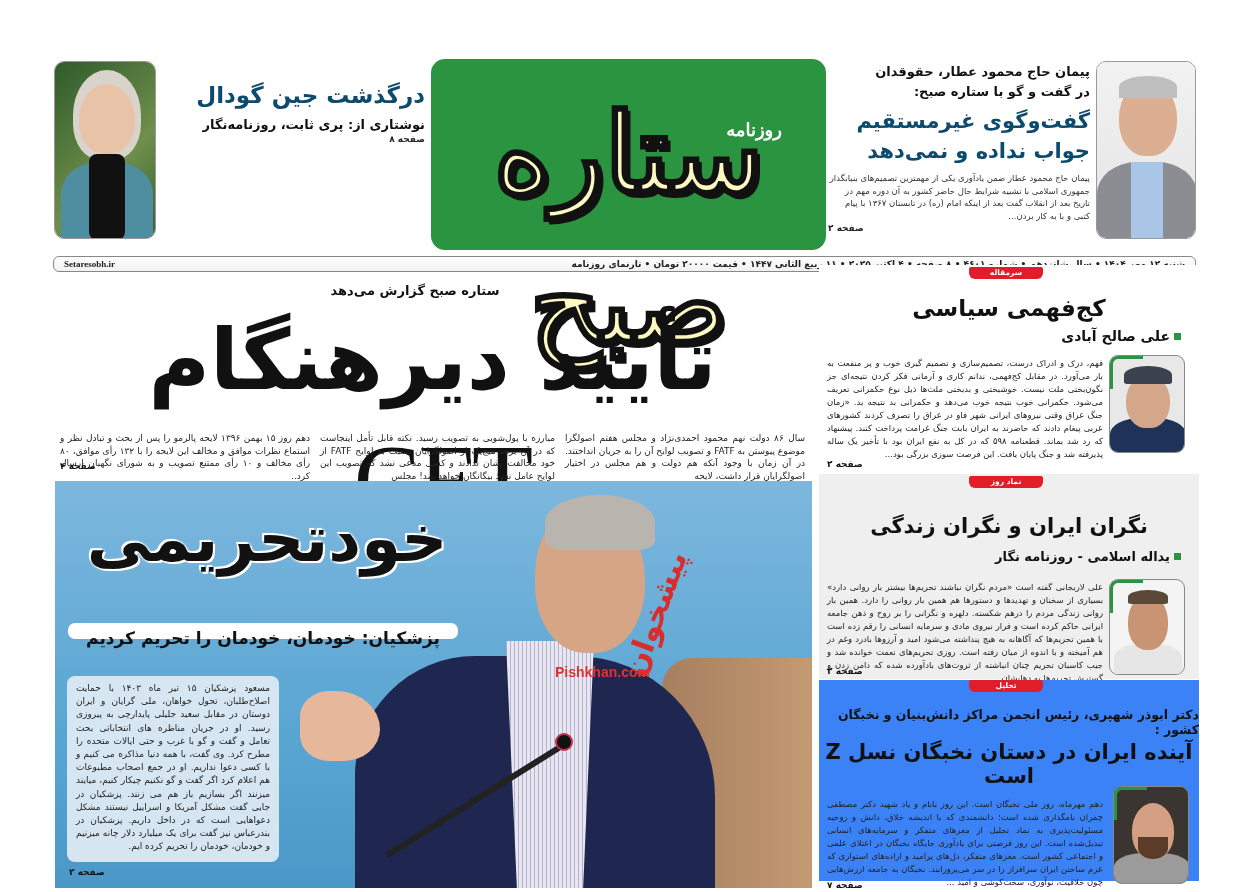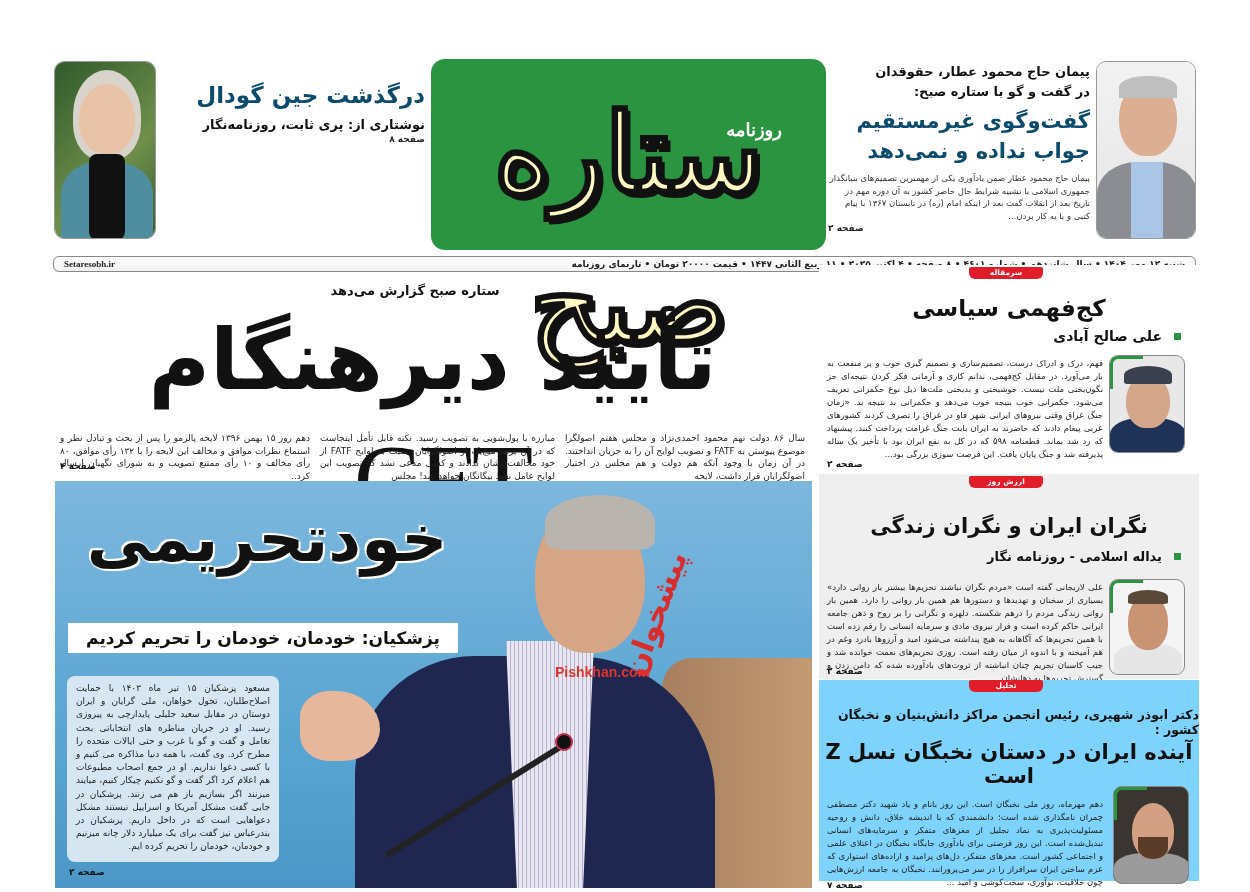--- a/index.html
+++ b/index.html
@@ -60,42 +60,42 @@
   #chair { position:absolute; right: 0; top: 177px; width: 150px; height: 230px; background: linear-gradient(90deg,#a77f5f,#c49a73); border-radius: 30px 0 0 0; }
   #man-jacket { position:absolute; left: 300px; top: 175px; width: 360px; height: 240px; background: #1f2650; border-radius: 120px 140px 0 0; }
   #man-shirt { position:absolute; left: 440px; top: 160px; width: 110px; height: 250px; background: repeating-linear-gradient(90deg,#e8e6f1 0 3px,#b6b2cc 3px 4px); clip-path: polygon(10% 0,90% 0,80% 100%,20% 100%); }
   #man-head { position:absolute; left: 480px; top: 22px; width: 110px; height: 150px; background: #d6a585; border-radius: 48% 52% 45% 45%; }
   #man-hair { position:absolute; left: 490px; top: 14px; width: 110px; height: 55px; background: #b9b4ae; border-radius: 60% 60% 20% 20%; }
   #man-hand { position:absolute; left: 245px; top: 210px; width: 80px; height: 70px; background: #e7b79b; border-radius: 40% 60% 50% 40%; }
   #mic { position:absolute; left: 300px; top: 260px; width: 210px; height: 6px; background: #222; transform: rotate(-32deg); transform-origin: right center; }
   #mic-head { position:absolute; left: 500px; top: 252px; width: 18px; height: 18px; background:#111; border-radius:50%; border:2px solid #c03050; }
 
   #main-title { position: absolute; left: 12px; top: 18px; width: 400px; text-align: center; font-size: 64px; font-weight: bold; color: #111; line-height: 80px; text-shadow: 0 0 3px #fff, 0 0 3px #fff, 2px 2px 0 #fff, -2px -2px 0 #fff; }
-  #main-sub { position: absolute; left: 13px; top: 142px; width: 390px; height: 30px; background: #fff; font-size: 17px; font-weight: bold; line-height: 30px; text-align: center; color: #111; }
+  #main-sub { position: absolute; left: 13px; top: 142px; width: 390px; height: 16px; background: #fff; font-size: 17px; font-weight: bold; line-height: 30px; text-align: center; color: #111; border-radius: 7px; }
   #main-box { position: absolute; left: 12px; top: 195px; width: 212px; height: 186px; background: rgba(225,236,245,0.92); border-radius: 8px; padding: 6px 9px; font-size: 9px; line-height: 13.2px; color: #222; text-align: justify; }
   #main-page { position: absolute; left: 14px; top: 386px; font-size: 9px; font-weight: bold; color: #111; }
   #watermark-fa { position:absolute; left: 535px; top: 115px; color: #d92c2c; font-size: 30px; font-weight: bold; transform: rotate(-70deg); }
   #watermark-en { position:absolute; left: 555px; top: 664px; color: #e0332f; font-size: 14px; font-family: "Liberation Sans", sans-serif; font-weight: bold; direction: ltr; }
 
   
   .rcol-section { position: absolute; left: 819px; width: 380px; }
   .tag { position: absolute; left: 150px; width: 74px; height: 12px; background: #e21d2a; color: #fff; font-size: 7.5px; line-height: 12px; text-align: center; border-radius: 2px 2px 6px 6px; font-weight: bold; }
   .col-title { position: absolute; left: 0; width: 380px; text-align: center; font-weight: bold; color: #111; }
-  .author { position: absolute; right: 18px; font-size: 14px; font-weight: bold; display: flex; align-items: center; gap: 12px; }
+  .author { position: absolute; right: 18px; font-size: 14px; font-weight: bold; display: flex; align-items: center; gap: 4px; }
   .author .sq { display: inline-block; width: 7px; height: 7px; background: #2b9440; }
   .col-body { position: absolute; left: 8px; font-size: 8.5px; line-height: 13px; color: #222; text-align: justify; }
   .col-photo { position: absolute; border: 1px solid #888; border-radius: 9px; overflow: hidden; background: #e8e8e8; }
   .col-photo::before { content: ""; position: absolute; left: -1px; top: -1px; width: 30px; height: 30px; border-top: 4px solid #2b9440; border-left: 4px solid #2b9440; border-radius: 9px 0 0 0; }
   .col-photo .head { position: absolute; border-radius: 50% 50% 45% 45%; }
   .col-photo .body { position: absolute; border-radius: 40% 40% 0 0; }
   .col-page { position: absolute; left: 8px; font-size: 9px; font-weight: bold; }
 
   #sec-editorial { top: 265px; height: 210px; background: #fff; }
   #sec-tafsir { top: 474px; height: 205px; background: #efefef; }
-  #sec-analysis { top: 680px; height: 201px; background: #7dd3fc; }
+  #sec-analysis { top: 680px; height: 201px; background: #3b82f6; }
 </style>
 </head>
 <body>
 
 <div id="goodall-photo" class="photo">
   <div class="bg"></div>
   <div class="hair"></div>
   <div class="head"></div>
   <div class="body"></div>
   <div class="neck"></div>
@@ -170,21 +170,21 @@
   <div class="col-photo" style="left:290px; top:90px; width:76px; height:98px;">
     <div class="body" style="left:0; top:62px; width:76px; height:40px; background:#1f3358;"></div>
     <div class="head" style="left:16px; top:18px; width:44px; height:54px; background:#d5a78a;"></div>
     <div style="position:absolute; left:14px; top:10px; width:48px; height:18px; background:#3c4150; border-radius:50% 50% 10% 10%;"></div>
   </div>
   <div class="col-body" style="top:92px; width:276px;">فهم، درک و ادراک درست، تصمیم‌سازی و تصمیم گیری خوب و پر منفعت به بار می‌آورد. در مقابل کج‌فهمی، ندانم کاری و آرمانی فکر کردن نتیجه‌ای جز نگون‌بختی ملت نیست. خوشبختی و بدبختی ملت‌ها ذیل نوع حکمرانی تعریف می‌شود. حکمرانی خوب نتیجه خوب می‌دهد و حکمرانی بد نتیجه بد. «زمان جنگ عراق وقتی نیروهای ایرانی شهر فاو در عراق را تصرف کردند کشورهای عربی پیغام دادند که حاضرند به ایران بابت جنگ غرامت پرداخت کنند. پیشنهاد که رد شد بماند. قطعنامه ۵۹۸ که در کل به نفع ایران بود با تأخیر یک ساله پذیرفته شد و جنگ پایان یافت. این فرصت سوزی بزرگی بود...</div>
   <div class="col-page" style="top:194px;">صفحه ۲</div>
 </div>
 
 <div id="sec-tafsir" class="rcol-section">
-  <div class="tag" style="top:2px;">ارزش روز</div>
+  <div class="tag" style="top:2px;">نماد روز</div>
   <div class="col-title" style="top:40px; font-size:21px;">نگران ایران و نگران زندگی</div>
   <div class="author" style="top:75px; font-size:13px;">
     <span class="sq"></span>
     <span>یداله اسلامی - روزنامه نگار</span>
   </div>
   <div class="col-photo" style="left:290px; top:105px; width:76px; height:96px; background:#f4f4f4;">
     <div class="body" style="left:4px; top:64px; width:68px; height:34px; background:#e6e6e6;"></div>
     <div class="head" style="left:18px; top:14px; width:40px; height:56px; background:#c99474;"></div>
     <div style="position:absolute; left:18px; top:10px; width:40px; height:14px; background:#5a4838; border-radius:50% 50% 10% 10%;"></div>
   </div>

